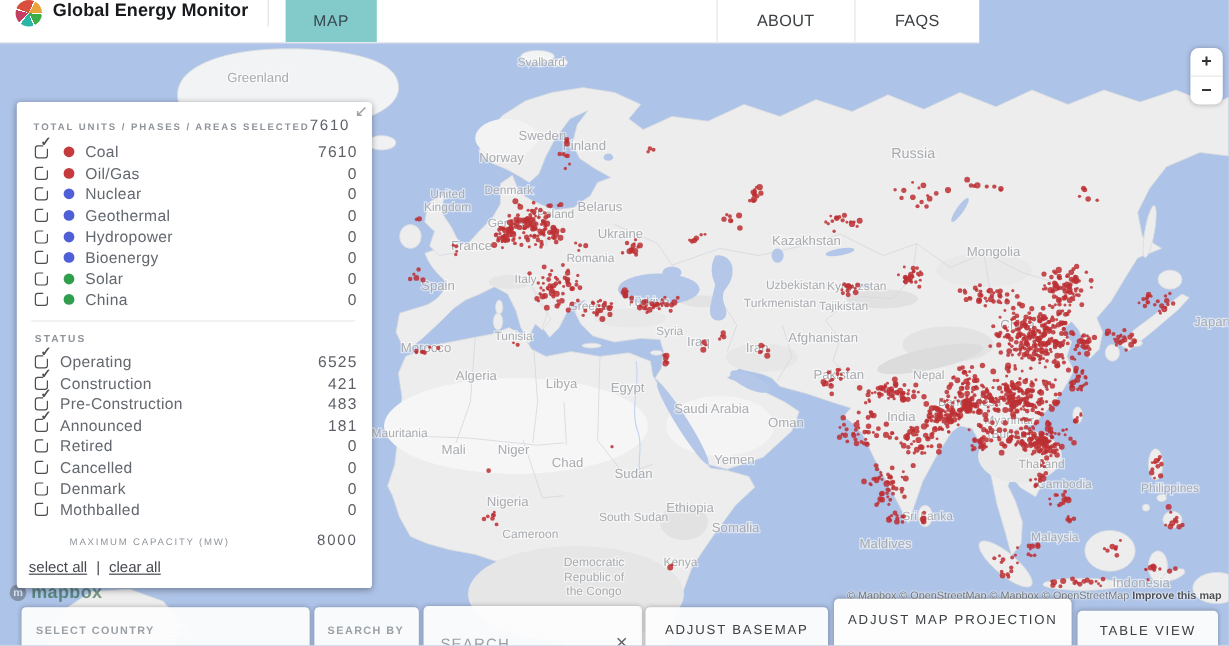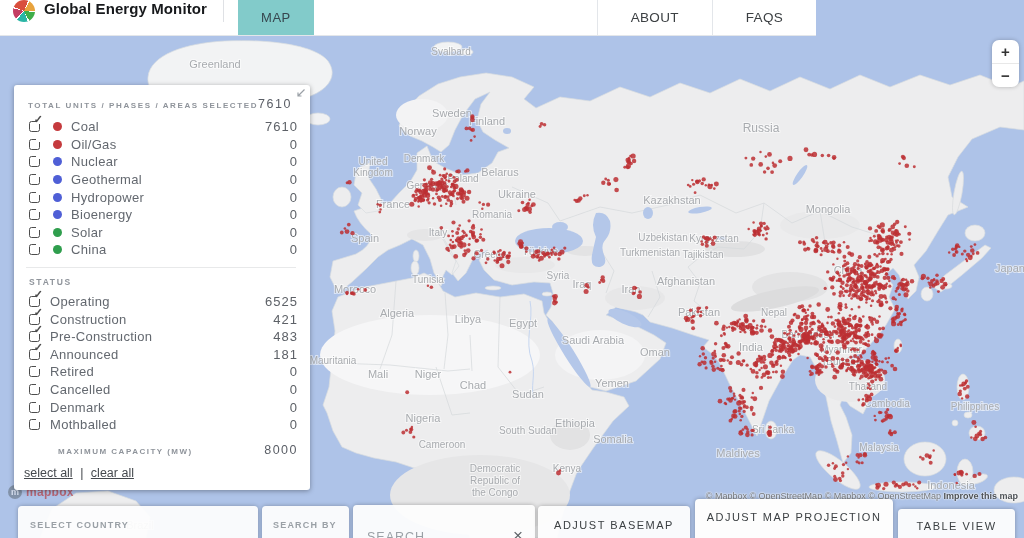--- a/index.html
+++ b/index.html
@@ -29,21 +29,21 @@
   text.cl{fill:#a8abaf;paint-order:stroke;stroke:#ffffff;stroke-width:2px;stroke-opacity:.55;
           font-family:"Liberation Sans",sans-serif;}
 
   .attribution{position:absolute;right:6px;top:456px;font-size:9px;color:#75797e;white-space:nowrap;
                text-shadow:0 0 2px #fff,0 0 2px #fff;z-index:20;text-align:center;}
   .attribution b{color:#4d5156;font-weight:700;}
   .mapboxlogo{position:absolute;left:8px;top:450px;display:flex;align-items:center;gap:4px;
               opacity:.55;z-index:18;}
   .mb-circle{width:14px;height:14px;border-radius:50%;background:#5f6b76;color:#fff;font-size:9px;
              font-weight:700;display:flex;align-items:center;justify-content:center;}
-  .mb-word{font-size:12px;font-weight:700;color:#b91c1c;letter-spacing:.3px;}
+  .mb-word{font-size:15px;font-weight:700;color:#14532d;letter-spacing:.3px;}
 
   .zoomctl{position:absolute;right:5px;top:5px;width:27px;background:#fff;border-radius:7px;
            box-shadow:0 0 4px rgba(0,0,0,.25);overflow:hidden;z-index:25;}
   .zbtn{height:23px;display:flex;align-items:center;justify-content:center;font-size:15px;
         font-weight:700;color:#333;cursor:pointer;}
   .zsep{height:1px;background:#e8e8e8;}
 
   
   .legend{position:absolute;left:14px;top:85px;width:296px;height:405px;background:#fff;
           border-radius:3px;box-shadow:0 1px 5px rgba(0,0,0,.35);z-index:30;
@@ -57,21 +57,21 @@
   .cb{position:relative;width:9px;height:9px;border:1.6px solid #4d4d4d;border-radius:2.5px;}
   .cb::after{content:"";position:absolute;top:-3px;right:-3px;width:6px;height:5px;background:#fff;}
   .cb i{position:absolute;top:-8px;right:-4px;z-index:2;font-style:normal;font-weight:700;
         font-size:11px;color:#4d4d4d;line-height:1;}
   .fdot{width:9px;height:9px;border-radius:50%;margin:0 9px 0 3px;flex:0 0 auto;}
   .llabel{letter-spacing:.3px;}
   .lval{margin-left:auto;letter-spacing:1px;color:#5d6167;}
   .ldivider{height:1px;background:#e8e9ea;margin:8px 2px 9px 2px;}
   .sheading{font-size:8.5px;letter-spacing:1.7px;color:#8f949b;font-weight:700;margin:0 0 6px 5px;}
   .caprow{display:flex;justify-content:space-between;align-items:baseline;margin:9px 0 0 5px;}
-  .caplabel{font-size:8px;letter-spacing:1.5px;color:#8f949b;font-weight:700;padding-left:29px;}
+  .caplabel{font-size:8px;letter-spacing:1.5px;color:#8f949b;font-weight:400;padding-left:29px;}
   .capval{font-size:12.5px;letter-spacing:1.5px;color:#5a5e66;}
   .llinks{text-align:left;margin-top:9px;font-size:12.5px;color:#45494e;}
   .llinks a{color:#45494e;text-decoration:underline;cursor:pointer;}
   .llinks span{margin:0 4px;}
 
   
   .bpanel{position:absolute;background:rgba(253,253,253,.95);border-radius:4px;
           box-shadow:0 0 4px rgba(0,0,0,.28);z-index:35;box-sizing:border-box;overflow:hidden;}
   .blabel{font-size:9px;letter-spacing:1.2px;color:#9aa0a6;font-weight:700;}
   .bvalue{font-size:13px;color:#3c4043;margin-top:6px;}

